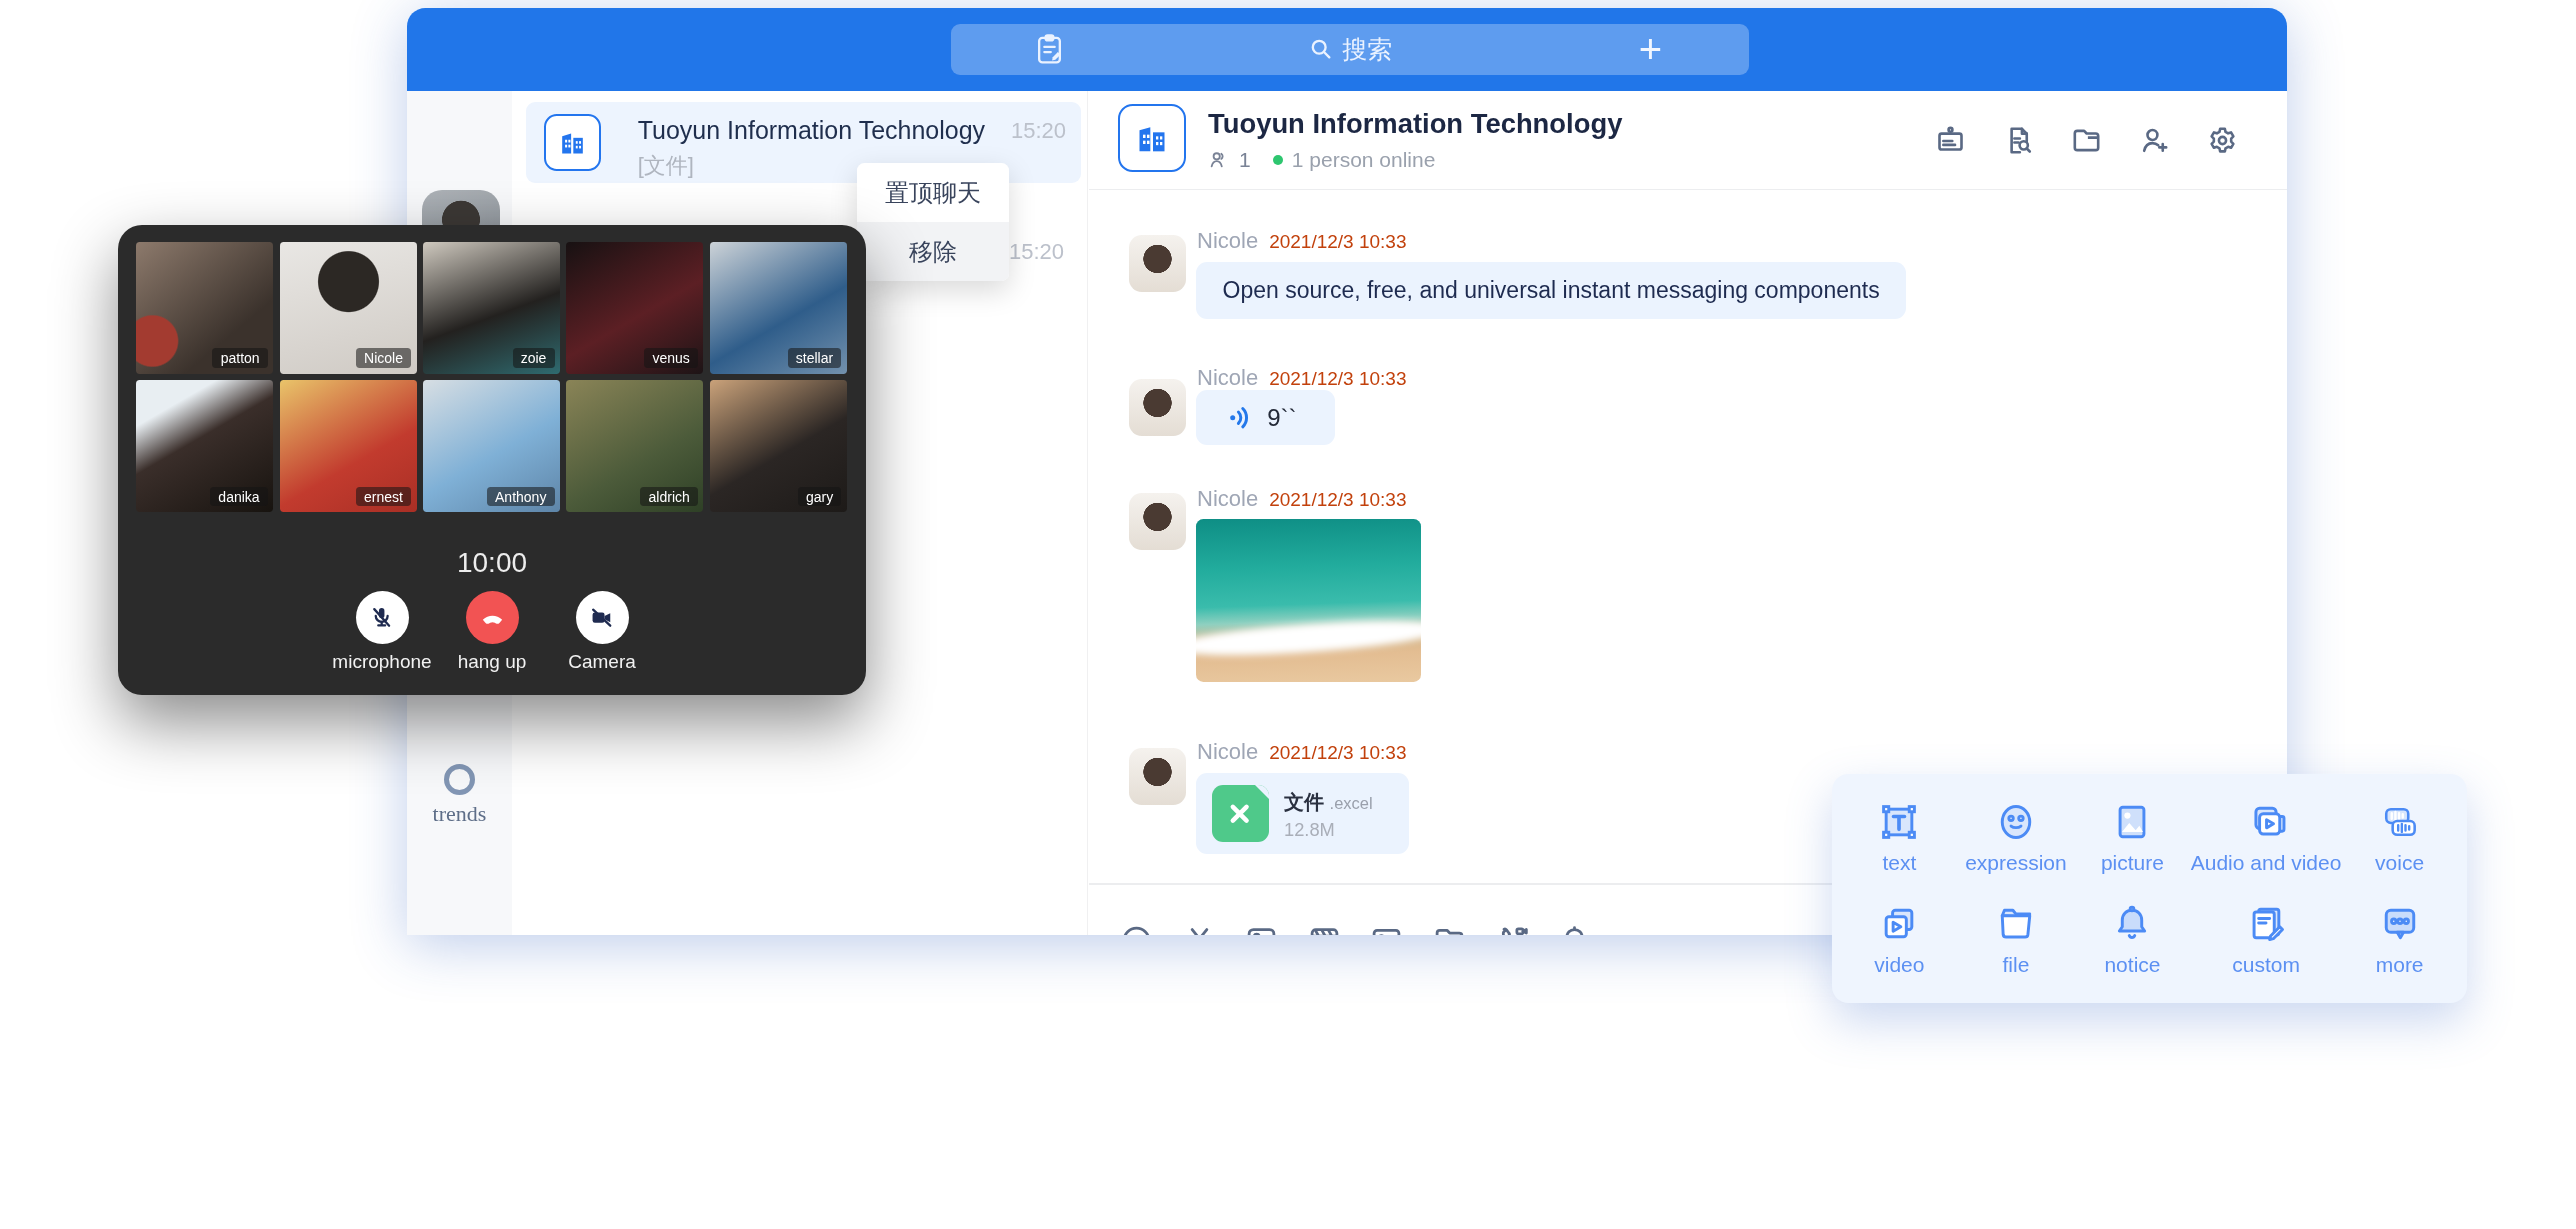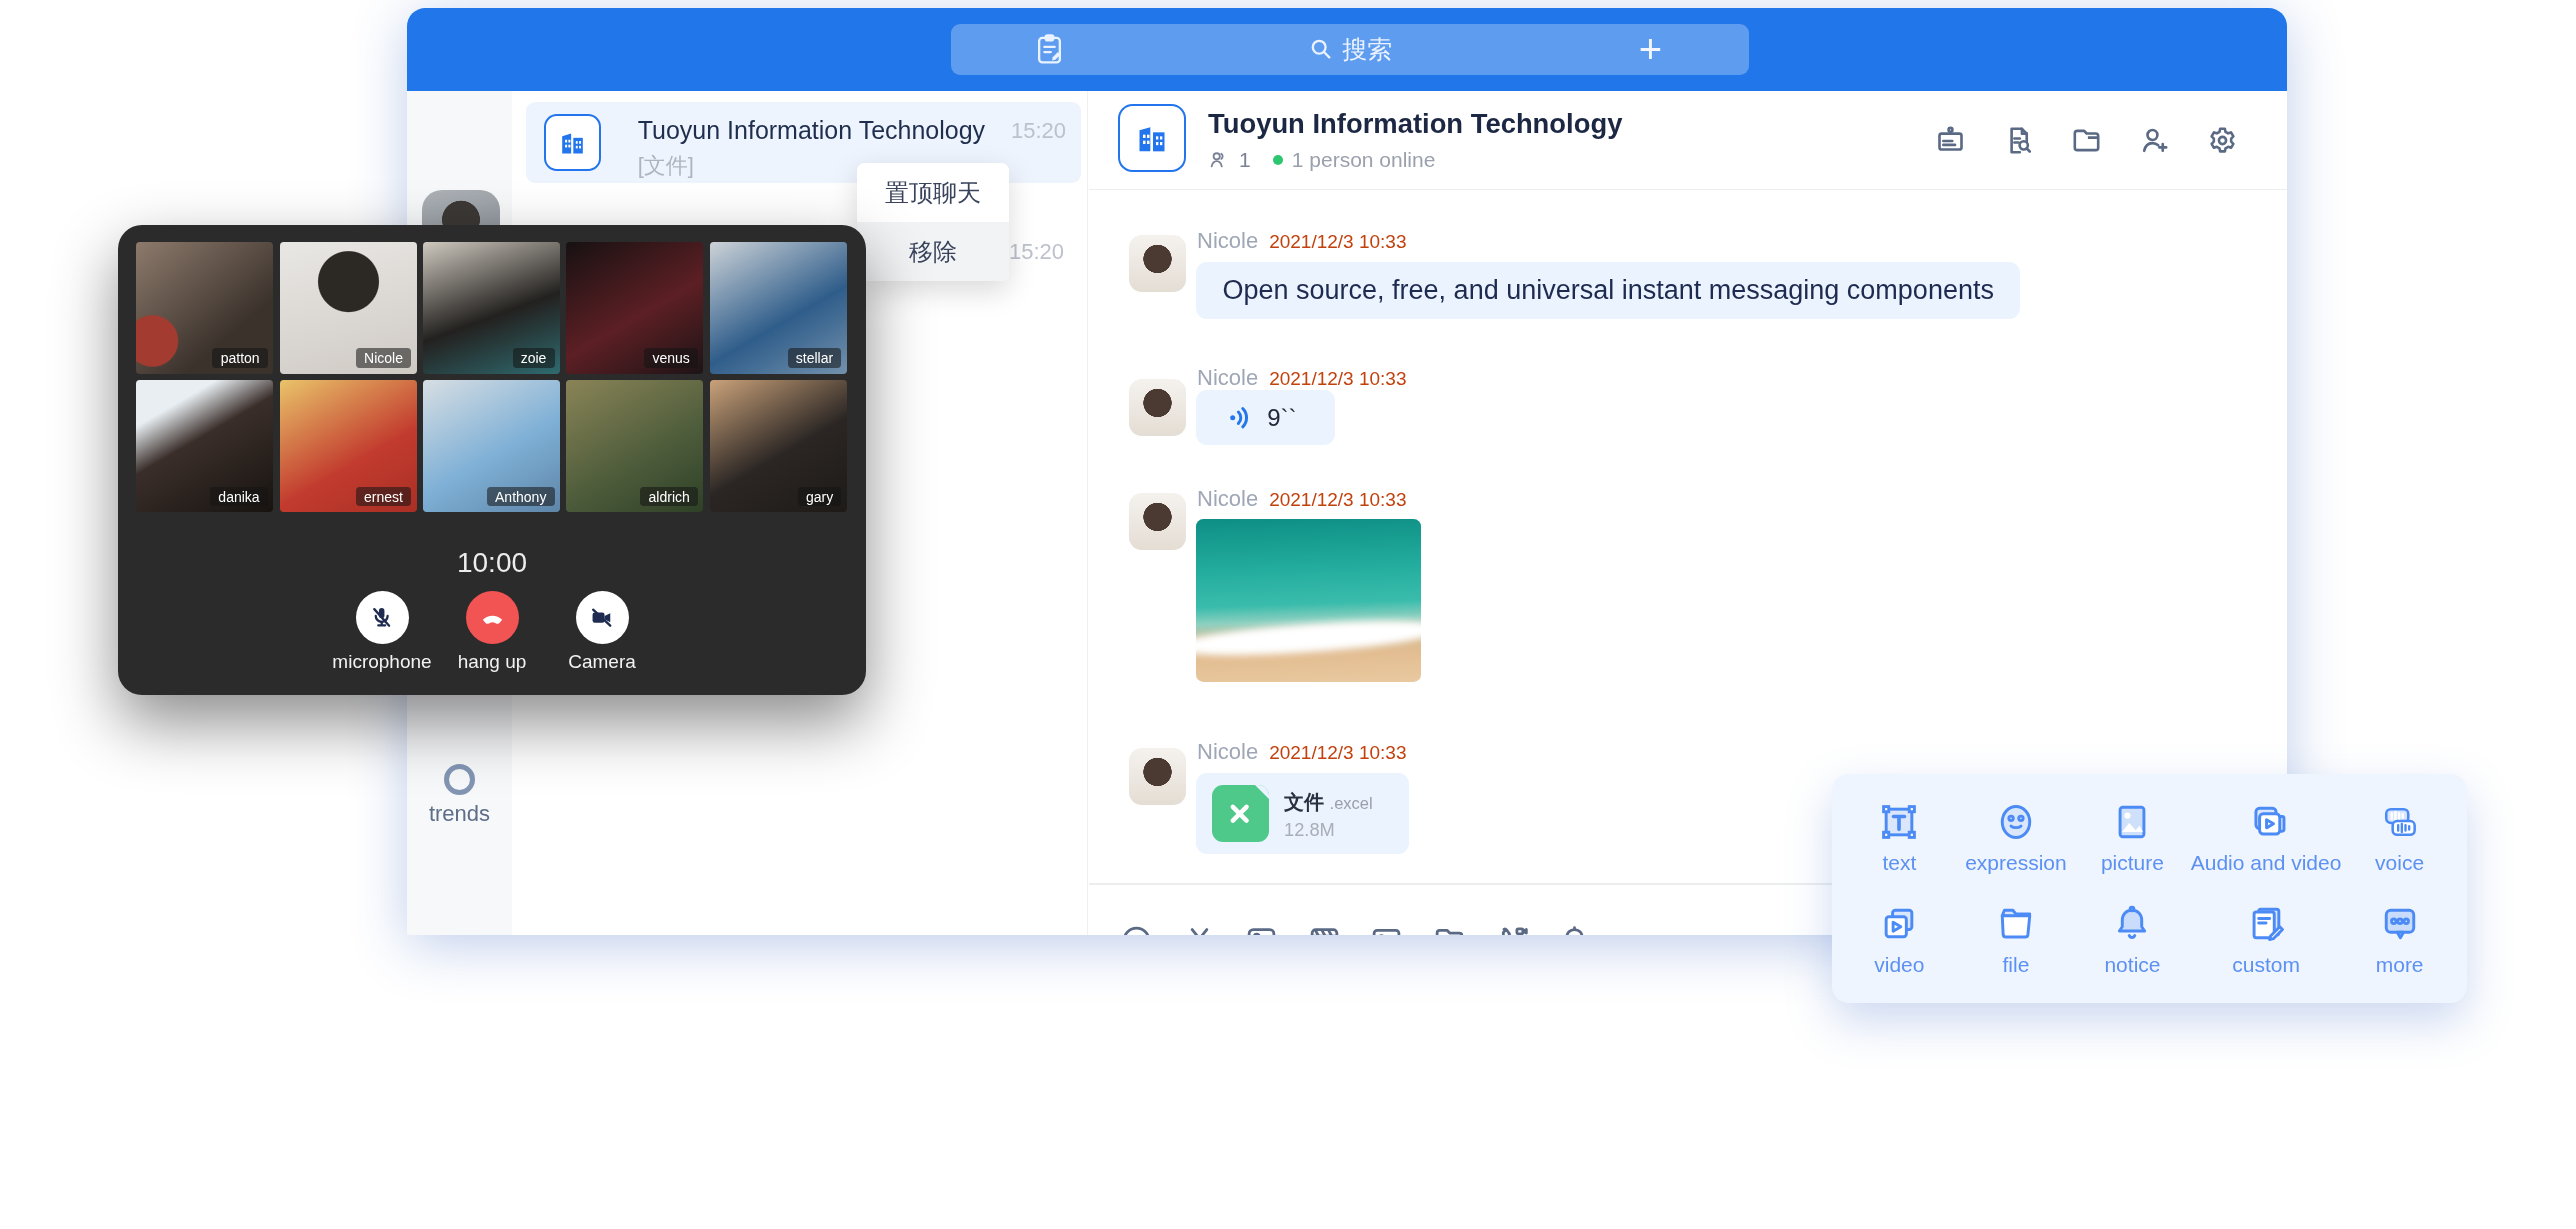--- a/index.html
+++ b/index.html
@@ -17,21 +17,21 @@
                padding:0 81px;box-sizing:border-box;}
   .search-center{display:flex;align-items:center;gap:9.1px;color:#EAF2FF;font-size:25px;}
   .tb-ic{width:35px;height:35px;display:flex;align-items:center;justify-content:center;}
   .plus{color:#F2F7FF;font-size:40px;font-weight:300;line-height:35px;}
 
   
   .leftnav{position:absolute;left:0;top:83px;width:105px;height:1138px;background:#F7F8FA;}
   .me-avatar{position:absolute;left:14.6px;top:99px;width:78px;height:78px;border-radius:20px;
     background:radial-gradient(circle at 50% 38%,#3c3835 0 30%,transparent 31%),linear-gradient(165deg,#aeb3b8,#7c838a);}
   .nav-pill{position:absolute;left:12.8px;top:196px;width:73px;height:24px;border-radius:12px;background:#E9E9EB;}
-  .trends{position:absolute;left:0;top:673px;width:105px;text-align:center;color:#5E6E88;}
+  .trends{position:absolute;left:0;top:673px;width:105px;text-align:center;color:#5E6E88;font-family:Liberation Serif, serif;}
   .trends-ring{width:31px;height:31px;border:5.5px solid #8296B4;border-radius:50%;margin:0 auto;box-sizing:border-box;}
   .trends-label{font-size:22px;margin-top:5.5px;}
 
   
   .chatlist{position:absolute;left:105px;top:83px;width:576px;height:1138px;background:#fff;border-right:0.9px solid #F0F0F1;box-sizing:border-box;}
   .cl-item{position:absolute;left:13.7px;top:11px;width:555px;height:81px;border-radius:9.1px;background:#EDF4FE;}
   .org-box{position:absolute;width:57px;height:57px;border:2.7px solid #2375EE;border-radius:12.8px;background:#fff;
            display:flex;align-items:center;justify-content:center;box-sizing:border-box;}
   .cl-item .org-box{left:18.3px;top:12px;}
   .cl-title{position:absolute;left:112px;top:13.7px;font-size:25px;color:#1F2E4D;font-weight:500;white-space:nowrap;}
@@ -78,21 +78,21 @@
   .online{color:#9AA1AD;}
   .ctools{position:absolute;right:48px;top:33px;display:flex;gap:35px;align-items:center;}
   .ctools .ic{width:33px;height:33px;display:flex;align-items:center;justify-content:center;}
 
   
   .msg-avatar{position:absolute;left:40px;width:57px;height:57px;border-radius:12.8px;
     background:radial-gradient(circle at 50% 42%,#4a3a32 0 32%,transparent 33%),linear-gradient(#f5f2ee,#e4ddd4);}
   .msg-meta{position:absolute;left:108px;font-size:22px;color:#9FA6B5;white-space:nowrap;}
   .msg-meta .mtime{font-size:19px;color:#c2410c;margin-left:11px;}
   .bubble{position:absolute;left:107px;background:#EBF3FE;border-radius:11px;}
-  .b-text{height:57px;line-height:57px;padding:0 26.5px;font-size:27px;color:#1E2B50;white-space:nowrap;}
+  .b-text{height:57px;line-height:57px;padding:0 26.5px;font-size:23px;color:#1E2B50;white-space:nowrap;}
   .b-voice{width:139px;height:55px;display:flex;align-items:center;gap:12.8px;padding-left:31px;box-sizing:border-box;
            font-size:24px;color:#242A38;}
   .beach{position:absolute;left:107px;width:225px;height:163px;border-radius:7.3px;overflow:hidden;
     background:linear-gradient(178deg,#0e8e85 0%,#22ac9d 30%,#3abcac 52%,#8fd0c0 62%,#d2b68b 72%,#e3bd92 82%,#e9c9a0 100%);}
   .beach:after{content:'';position:absolute;left:-12%;right:-12%;top:64%;height:17%;background:#fff;
     border-radius:50%;filter:blur(3.7px);transform:rotate(-4deg);}
   .b-file{width:213px;height:81px;}
   .file-ic{position:absolute;left:15.6px;top:12px;width:57px;height:57px;border-radius:11px;background:#4FC98A;
            display:flex;align-items:center;justify-content:center;}
   .file-ic:after{content:'';position:absolute;right:0;top:0;width:0;height:0;

